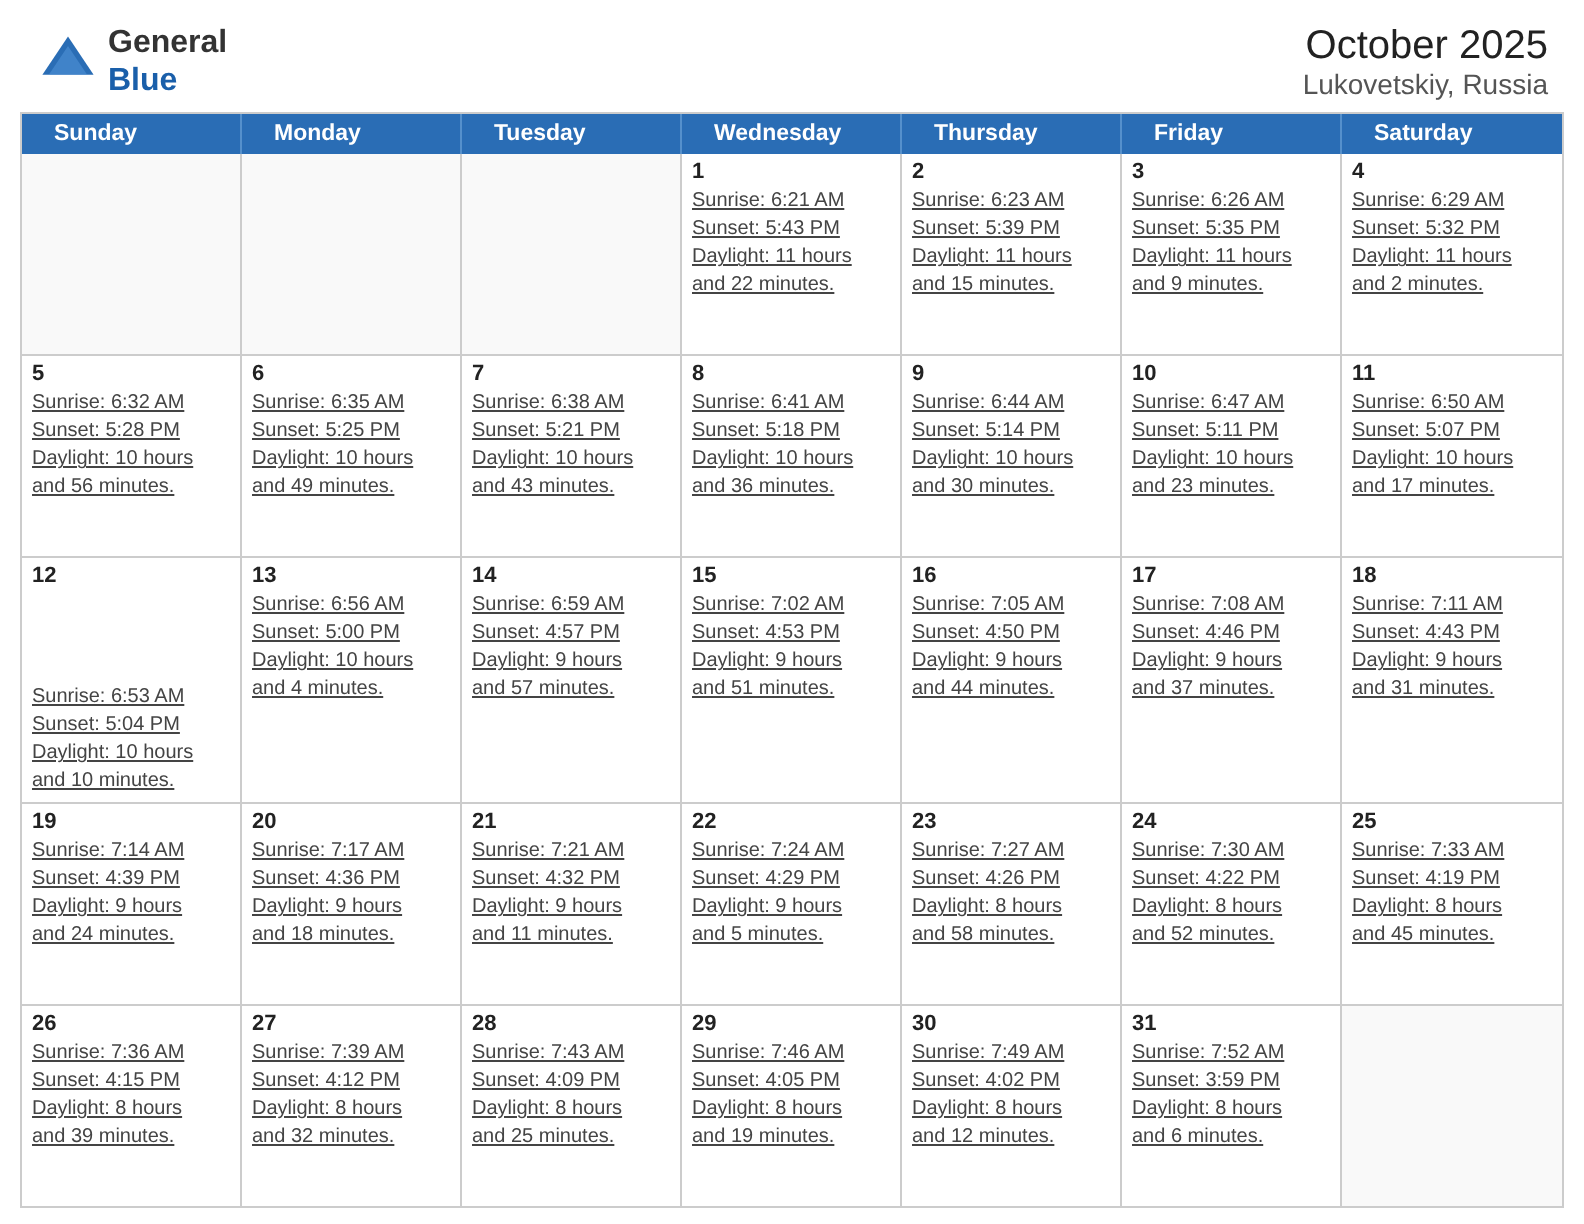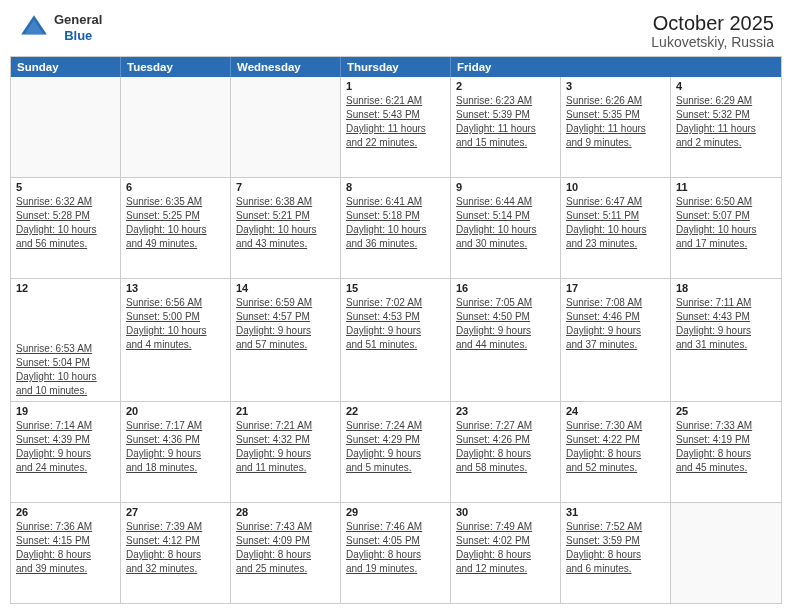--- a/index.html
+++ b/index.html
@@ -24,24 +24,23 @@
       padding: 12px 18px 6px 18px;
     }
     .logo {
       display: flex;
       align-items: center;
       gap: 4px;
     }
     .logo-text {
       display: flex;
       flex-direction: column;
-      font-size: 13px;
+      font-size: 16px;
       font-weight: bold;
       line-height: 1.2;
-      align-items: center;
     }
     .logo-general { color: #333; }
     .logo-blue { color: #1a5faa; }
     .logo-icon {
       width: 32px;
       height: 32px;
     }
     .title-block {
       text-align: right;
     }
@@ -64,21 +63,21 @@
     }
     .cal-header-row {
       display: grid;
       grid-template-columns: repeat(7, 1fr);
       background: #2a6db5;
     }
     .cal-header-cell {
       color: #fff;
       font-size: 11.5px;
       font-weight: bold;
-      padding: 4px 6px;
+      padding: 4px 16px;
       border-right: 1px solid #5590cc;
       text-align: left;
     }
     .cal-header-cell:last-child { border-right: none; }
     .cal-body {
       flex: 1;
       display: flex;
       flex-direction: column;
     }
     .cal-week {
@@ -128,24 +127,26 @@
     </div>
     <div class="title-block">
       <div class="title-month">October 2025</div>
       <div class="title-location">Lukovetskiy, Russia</div>
     </div>
   </div>
 
   <div class="calendar">
     <div class="cal-header-row">
     <div class="cal-header-cell">Sunday</div>
+        <div class="cal-header-cell">Monday</div>
         <div class="cal-header-cell">Tuesday</div>
         <div class="cal-header-cell">Wednesday</div>
         <div class="cal-header-cell">Thursday</div>
         <div class="cal-header-cell">Friday</div>
+        <div class="cal-header-cell">Saturday</div>
       </div>
     <div class="cal-body">
     <div class="cal-week">
           <div class="cal-day empty"></div>
           <div class="cal-day empty"></div>
           <div class="cal-day empty"></div>
           <div class="cal-day">
             <div class="day-number">1</div>
             <div class="day-info" style="white-space: pre-line;">Sunrise: 6:21 AM
 Sunset: 5:43 PM

